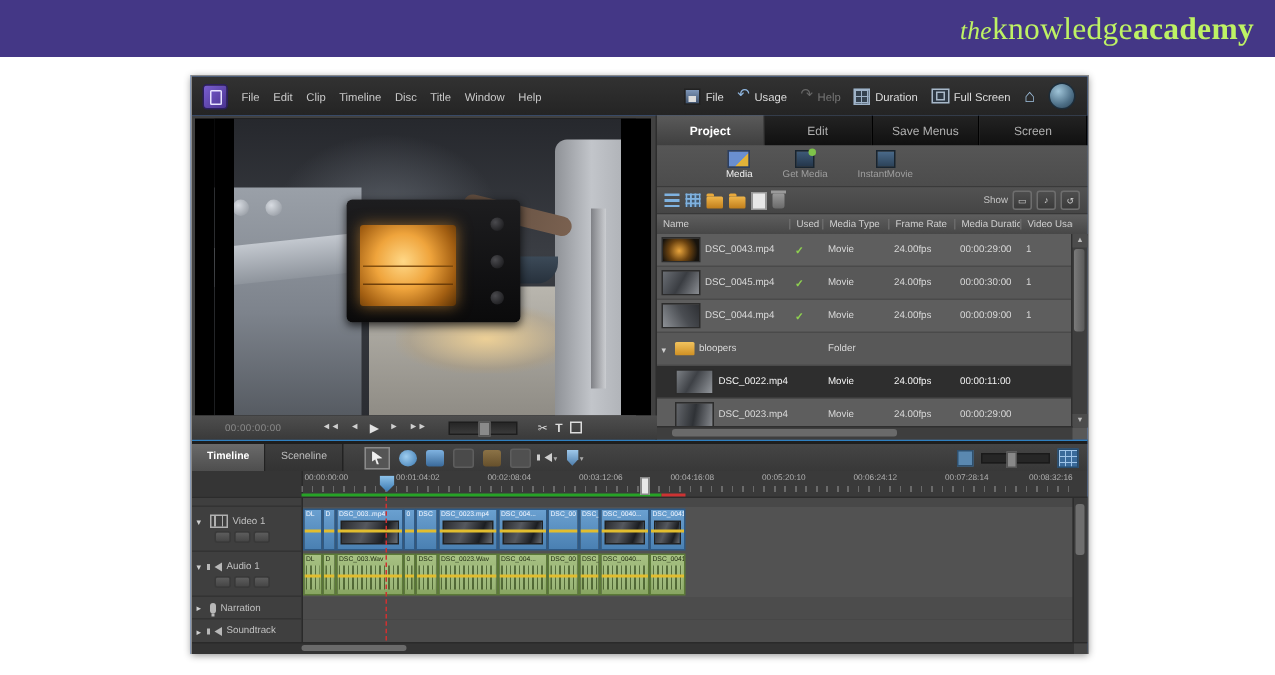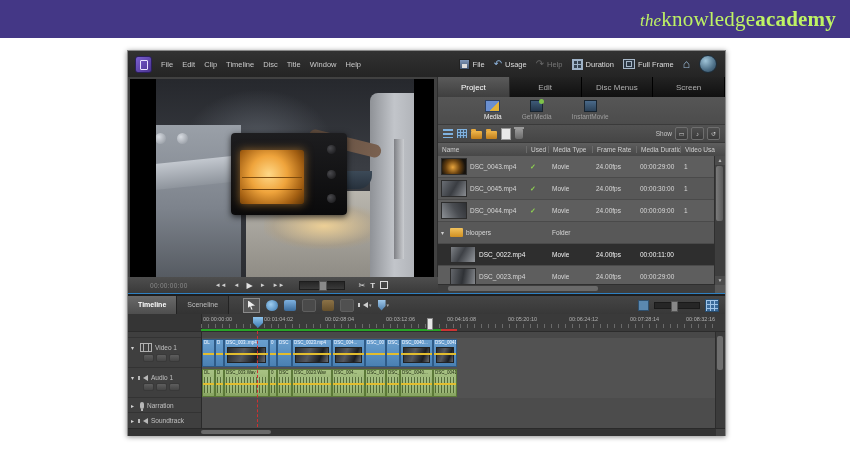--- a/index.html
+++ b/index.html
@@ -69,21 +69,21 @@
   .shuttle{width:44px;height:7px;background:linear-gradient(#262626,#3a3a3a);border:1px solid #1d1d1d;margin-left:10px;position:relative;}
   .shuttle i{position:absolute;left:19px;top:-1px;width:6px;height:8px;background:#8a8a8a;border:1px solid #555;}
   .ttools{display:flex;align-items:center;gap:5px;margin-left:8px;color:#ddd;}
   .ttools .tt{font-size:8px;} .ttools .ttT{font-weight:700;font-size:8px;}
   .ic-frame{width:8px;height:8px;border:1px solid #ddd;box-sizing:border-box;}
   
   .rightpanel{flex:1;display:flex;flex-direction:column;background:#585858;min-width:0;}
   .tabs{height:20px;display:flex;}
   .tab{flex:1;display:flex;align-items:center;justify-content:center;font-size:8px;color:#b0b0b0;
     background:linear-gradient(#232323,#101010);border-right:1px solid #000;cursor:default;}
-  .tab.active{background:linear-gradient(#5a5a5a,#3f3f3f);color:#fff;font-weight:400;border-right:1px solid #2a2a2a;}
+  .tab.active{background:linear-gradient(#5a5a5a,#3f3f3f);color:#fff;font-weight:700;border-right:1px solid #2a2a2a;}
   .actions{height:28px;background:linear-gradient(#565656,#4c4c4c);display:flex;align-items:flex-start;gap:20px;padding:3px 0 0 46px;box-sizing:border-box;border-bottom:1px solid #3a3a3a;}
   .action{display:flex;flex-direction:column;align-items:center;gap:1px;font-size:6.5px;color:#9f9f9f;}
   .action.active{color:#f0f0f0;}
   .ic-media{width:13px;height:10px;background:linear-gradient(135deg,#6a8fd0 60%,#e0b23a 60%);border:1px solid #2c3e5e;}
   .ic-getmedia{width:11px;height:10px;background:linear-gradient(#3e5a78,#24364a);border:1px solid #18242f;position:relative;}
   .ic-getmedia:after{content:"";position:absolute;right:-2px;top:-2px;width:5px;height:5px;border-radius:50%;background:#7ec24a;}
   .ic-instant{width:11px;height:10px;background:linear-gradient(#4a6a8a,#2c4258);border:1px solid #18242f;}
   .btoolbar{height:17px;background:linear-gradient(#525252,#454545);display:flex;align-items:center;gap:4px;padding:0 5px;border-bottom:1px solid #383838;}
   .ic-list{width:10px;height:9px;background:repeating-linear-gradient(#7fb2e0 0 2px,transparent 2px 4px);}
   .ic-grid{width:10px;height:9px;background-image:linear-gradient(#7fb2e0 1px,transparent 1px),linear-gradient(90deg,#7fb2e0 1px,transparent 1px);background-size:3px 3px;background-color:#44586c;}
@@ -232,21 +232,21 @@
       <div class="mbtn dim">
         <span class="ic-arrow dim">↷</span>
         <span>Help</span>
       </div>
       <div class="mbtn">
         <span class="ic-org"></span>
         <span>Duration</span>
       </div>
       <div class="mbtn">
         <span class="ic-fs"></span>
-        <span>Full Frame</span>
+        <span>Full Screen</span>
       </div>
       <span class="ic-home">⌂</span>
       <span class="globe"></span>
     </div>
   </div>
 
   <div class="content">
     <div class="monitor">
       <div class="screen">
         <div class="scene">
@@ -293,21 +293,21 @@
           <span class="ttT">T</span>
           <span class="ic-frame"></span>
         </div>
       </div>
     </div>
 
     <div class="rightpanel">
       <div class="tabs">
         <div class="tab active">Project</div>
         <div class="tab">Edit</div>
-        <div class="tab">Disc Menus</div>
+        <div class="tab">Save Menus</div>
         <div class="tab">Screen</div>
       </div>
       <div class="actions">
         <div class="action active">
           <span class="ic-media"></span>
           <span>Media</span>
         </div>
         <div class="action">
           <span class="ic-getmedia"></span>
           <span>Get Media</span>

